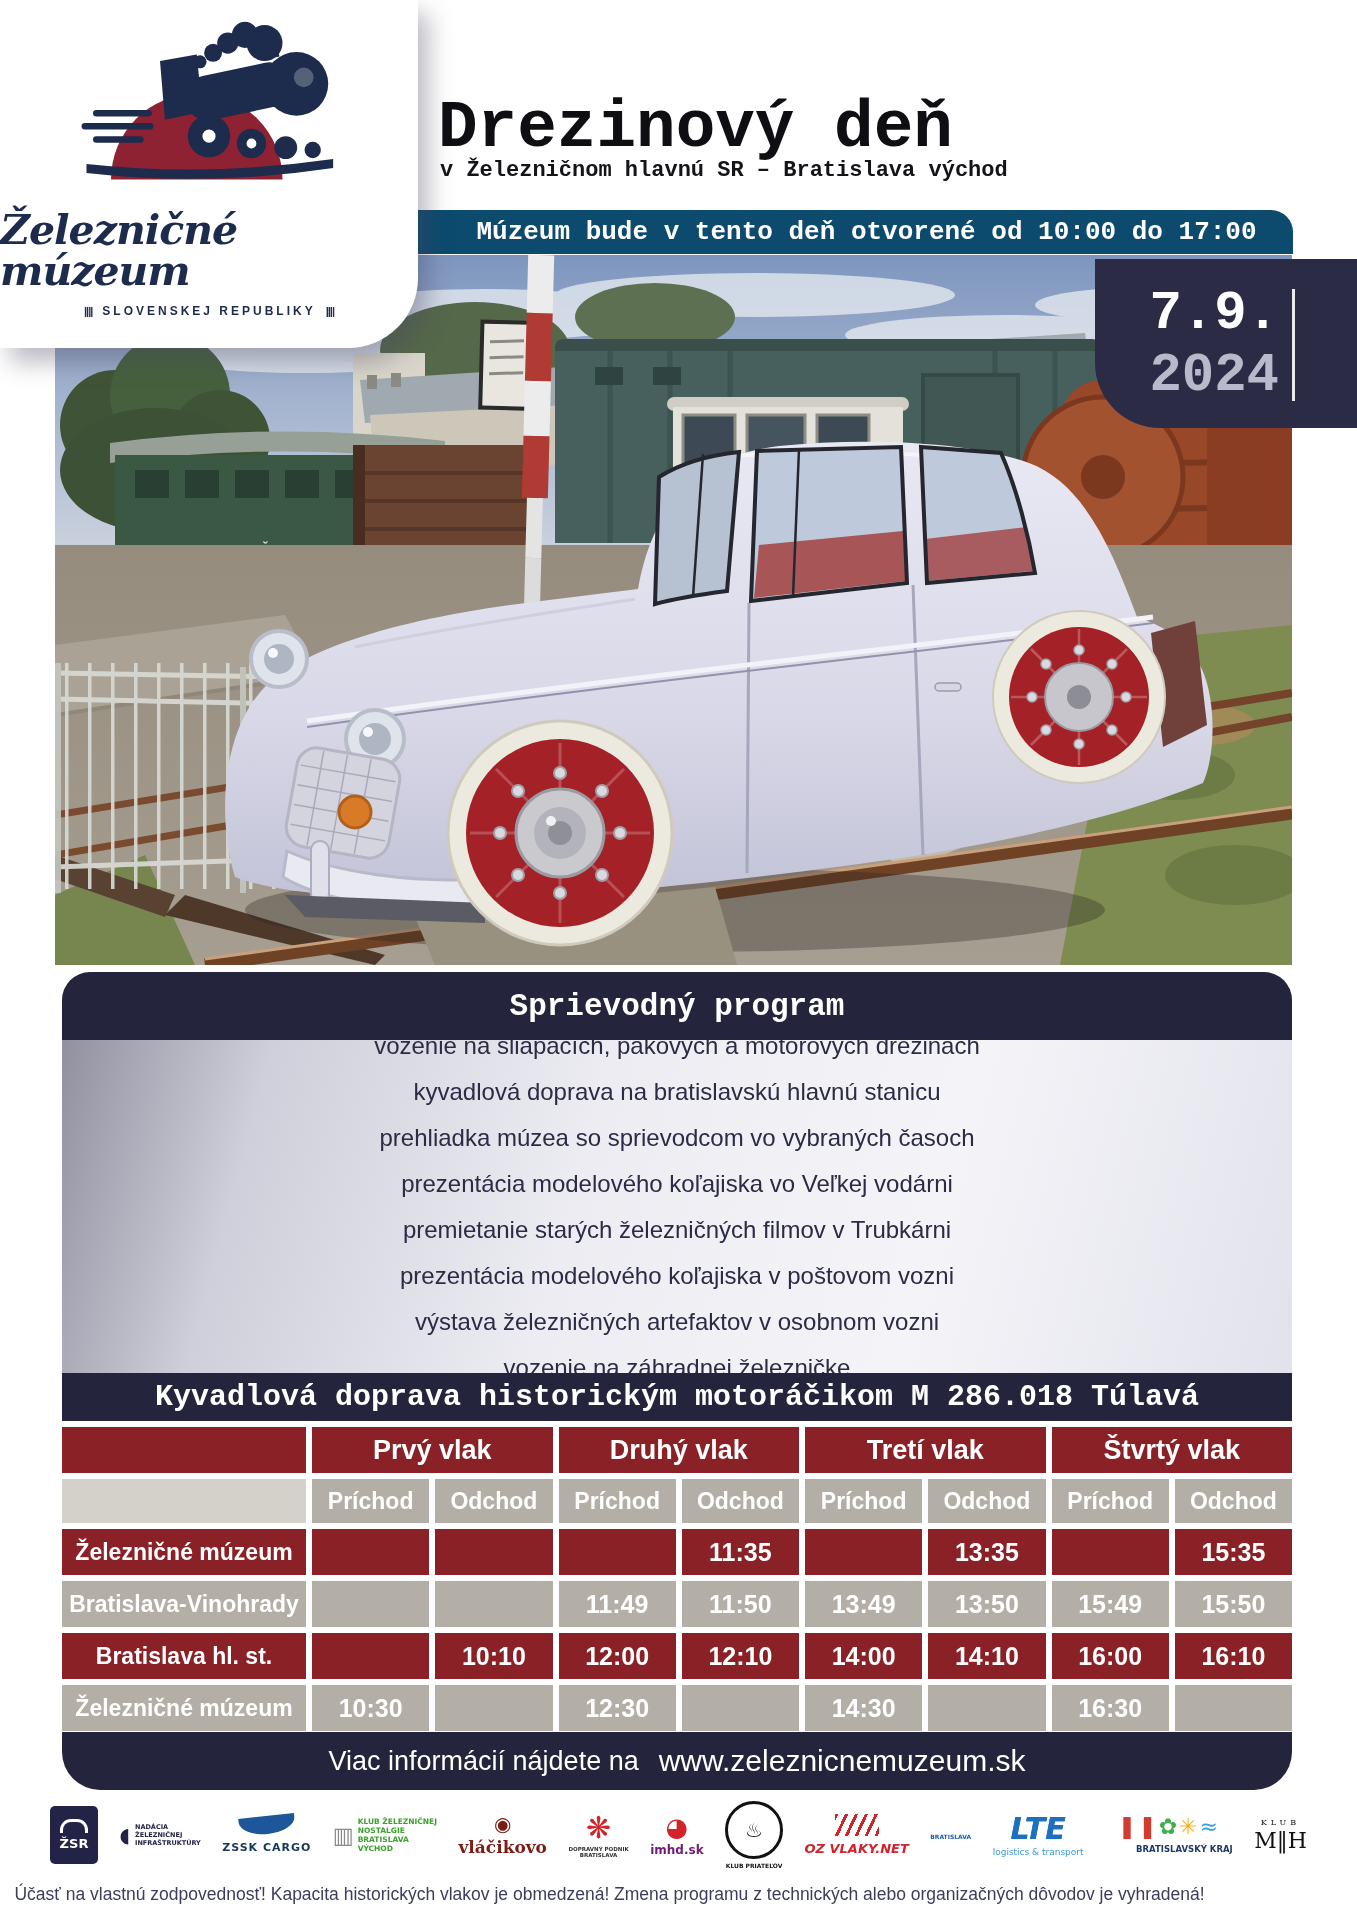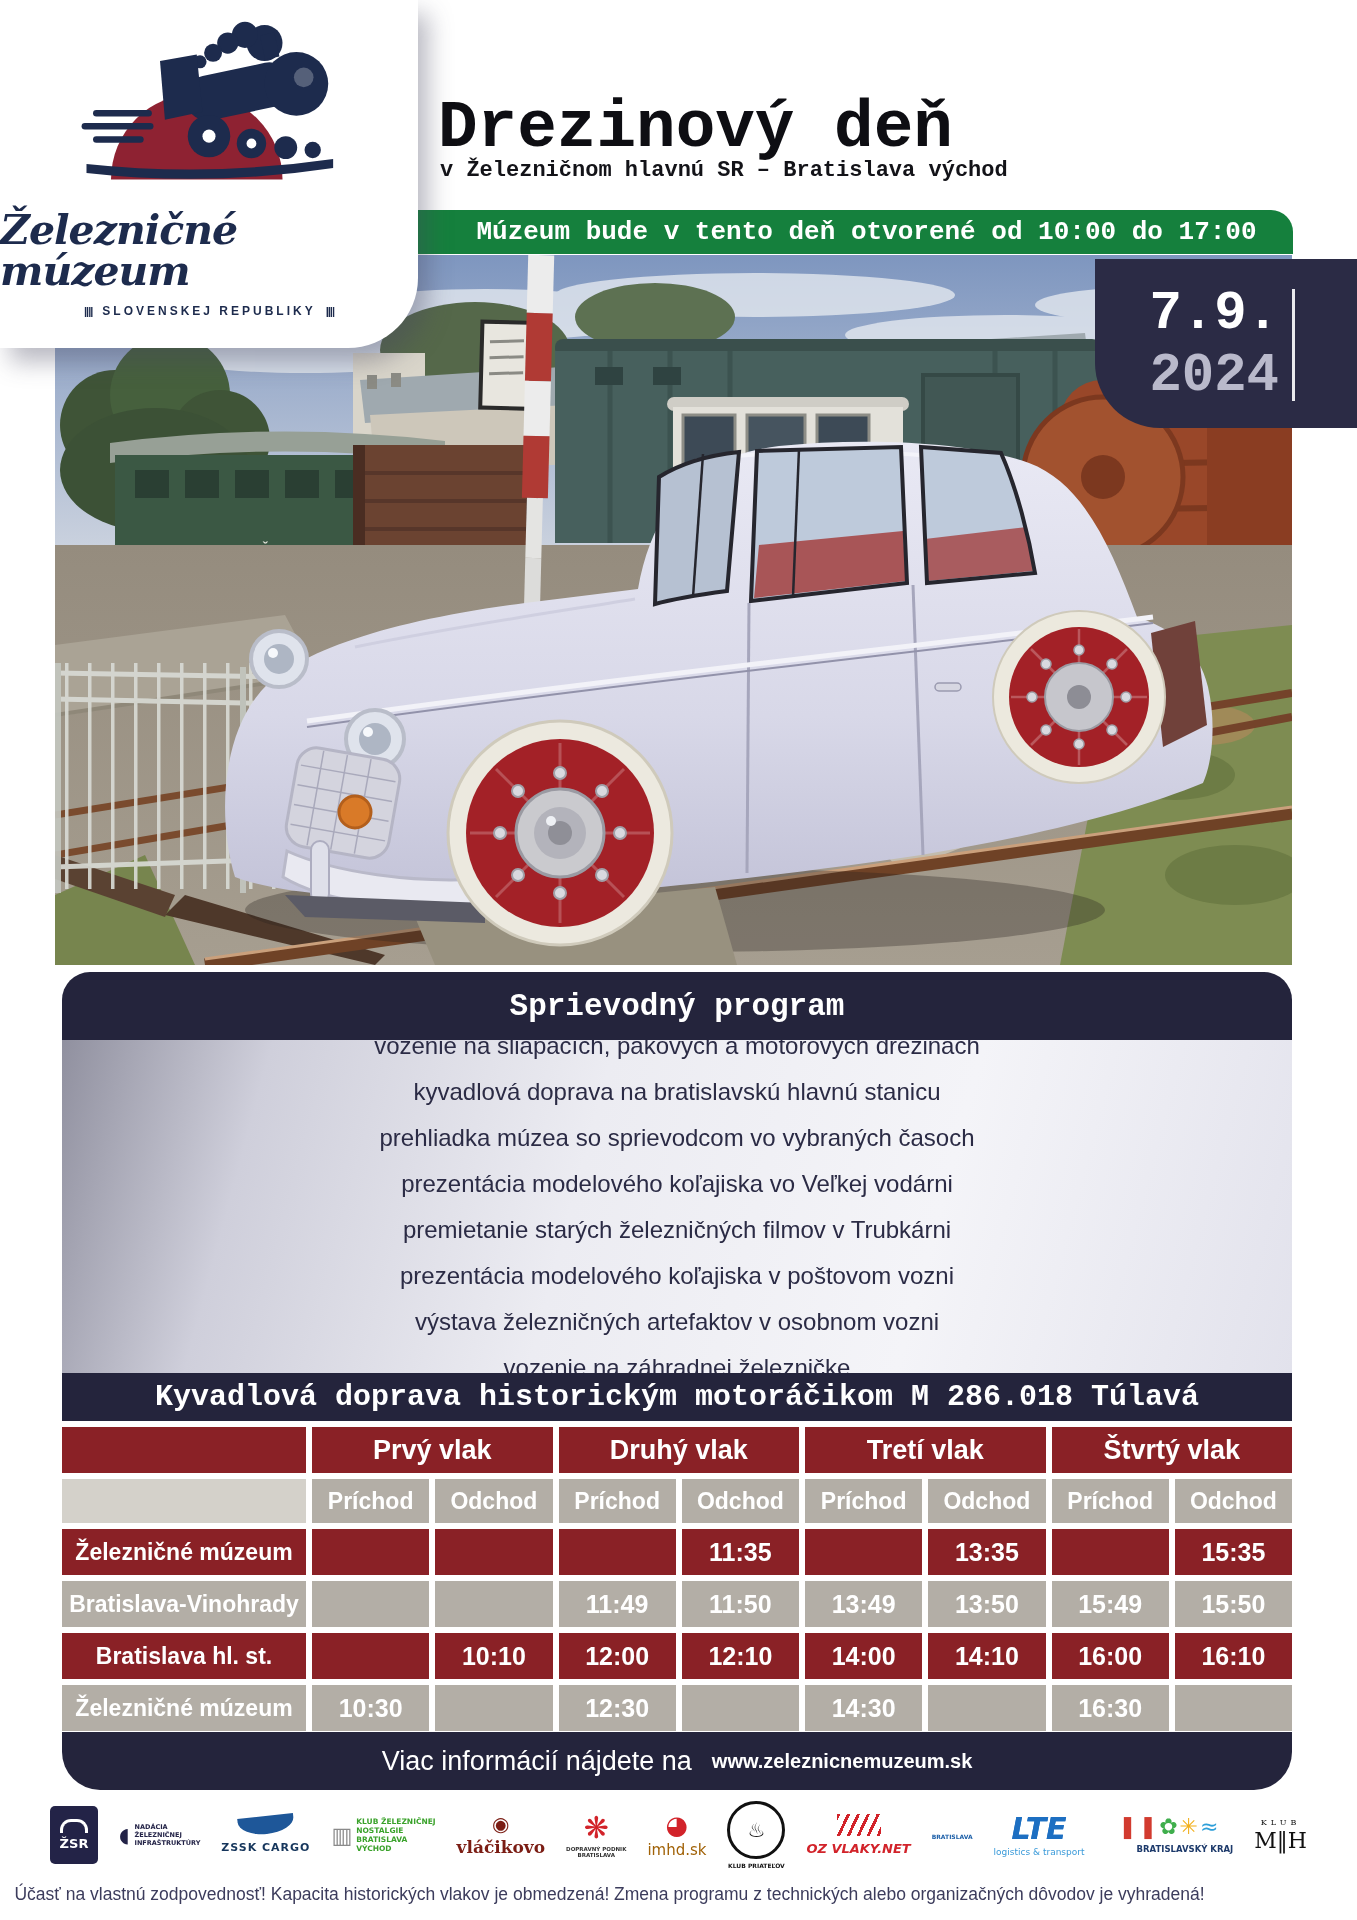--- a/index.html
+++ b/index.html
@@ -16,21 +16,21 @@
                 font-size:41px; color:#1d2b4d; line-height:1; margin-top:2px; letter-spacing:-1px; }
   .logo-sub { margin-top:12px; font-size:12px; font-weight:bold; letter-spacing:3px; color:#1d2b4d;
               display:flex; align-items:center; gap:10px; }
   .logo-marks { letter-spacing:-1px; font-size:11px; }
 
   
   .main-title { position:absolute; left:438px; top:52px; font-size:66px; font-weight:bold;
                 color:#0e0e13; line-height:1; z-index:3; }
   .sub-title { position:absolute; left:440px; top:158px; font-size:22px; font-weight:bold;
                color:#131318; z-index:3; }
-  .red-banner { position:absolute; left:400px; top:210px; width:893px; height:44px; background:#15803d;
+  .red-banner { position:absolute; left:400px; top:210px; width:893px; height:44px; background:#0c4a6e;
                 border-top-right-radius:22px; z-index:2; display:flex; align-items:center; justify-content:center; }
   .red-banner span { color:#ffffff; font-size:26px; font-weight:bold; padding-left:40px; }
 
   
   .photo { position:absolute; left:55px; top:255px; width:1237px; height:710px; z-index:1; overflow:hidden; }
   .photo svg { display:block; width:100%; height:100%; }
 
   
   .date-badge { position:absolute; left:1095px; top:259px; width:262px; height:169px; background:#2b2b45;
                 border-bottom-left-radius:65px; z-index:5; color:#ffffff; }
@@ -60,21 +60,21 @@
   .cell.lighthead { background:#d4d1ca; }
   .cell.group { font-size:27px; grid-column:span 2; }
   .cell.sub   { font-size:23px; }
   .cell.stn   { font-size:23px; }
   .cell.time  { font-size:25px; }
 
   
   .site-footer { position:absolute; left:62px; top:1732px; width:1230px; height:58px; background:#24243c;
                  border-radius:0 0 38px 38px; display:flex; align-items:center; justify-content:center; gap:0; }
   .site-footer .pre { color:#ffffff; font-size:27px; }
-  .site-footer .lnk { color:#ffffff; font-size:20px; font-weight:bold;padding-left:20px; }
+  .site-footer .lnk { color:#ffffff; font-size:30px; font-weight:normal;padding-left:20px; }
 
   
   .sponsors { position:absolute; left:50px; top:1798px; width:1257px; height:74px; display:flex;
               align-items:center; justify-content:space-between; }
   .sponsor { display:flex; flex-direction:column; align-items:center; justify-content:center; gap:3px;
              font-family:"DejaVu Sans", sans-serif; text-align:center; }
   .sp-label { white-space:pre-line; }
   .sp-zsr .sp-badge { width:48px; height:58px; background:#232347; border-radius:5px; color:#fff;
                       display:flex; flex-direction:column; align-items:center; justify-content:center;
                       font-size:13px; font-weight:bold; }
@@ -87,21 +87,21 @@
                        transform:rotate(-6deg); }
   .sp-zssk .sp-label { font-size:11px; font-weight:bold; color:#16365c; letter-spacing:1px; margin-top:4px; }
   .sp-kzn { flex-direction:row; gap:4px; }
   .sp-kzn .sp-glyph { font-size:22px; color:#8a8a8a; }
   .sp-kzn .sp-label { font-size:7.5px; font-weight:bold; color:#3aa22b; text-align:left; line-height:1.2; }
   .sp-vlacikovo .sp-glyph { font-size:20px; color:#7b1d14; line-height:1; }
   .sp-vlacikovo .sp-label { font-family:"DejaVu Serif", serif; font-size:17px; font-weight:bold; color:#7b1d14; }
   .sp-dpb .sp-glyph { font-size:30px; color:#d2232a; line-height:1; }
   .sp-dpb .sp-label { font-size:5.5px; font-weight:bold; color:#333; }
   .sp-imhd .sp-glyph { font-size:26px; color:#d2232a; line-height:1; }
-  .sp-imhd .sp-label { font-size:15px; font-weight:normal; color:#a16207; }
+  .sp-imhd .sp-label { font-size:12px; font-weight:bold; color:#701a75; }
   .sp-kphzd .sp-ring { width:52px; height:52px; border:3px solid #111; border-radius:50%;
                        display:flex; align-items:center; justify-content:center; font-size:20px; color:#111; }
   .sp-kphzd .sp-label { font-size:6px; font-weight:bold; color:#111; }
   .sp-vlaky .sp-shape { width:44px; height:22px;
         background:repeating-linear-gradient(115deg,#d2232a 0 3px,transparent 3px 9px); }
   .sp-vlaky .sp-label { font-size:13px; font-weight:bold; font-style:italic; color:#d2232a; margin-top:2px;text-align:right; }
   .sp-kvbl .sp-label { font-size:6px; font-weight:bold; color:#1c5fa8; }
   .sp-lte .sp-glyph { font-size:30px; font-weight:bold; font-style:italic; color:#1d6fc2; line-height:1;
                       text-shadow:0 0 0 #1d6fc2; }
   .sp-lte .sp-label { font-size:9px; color:#3a9ad9; }

